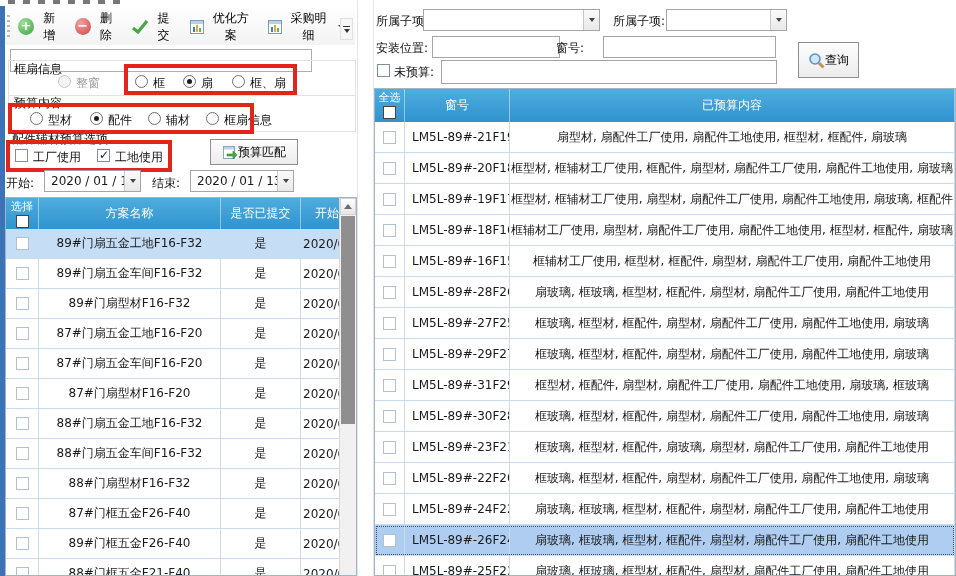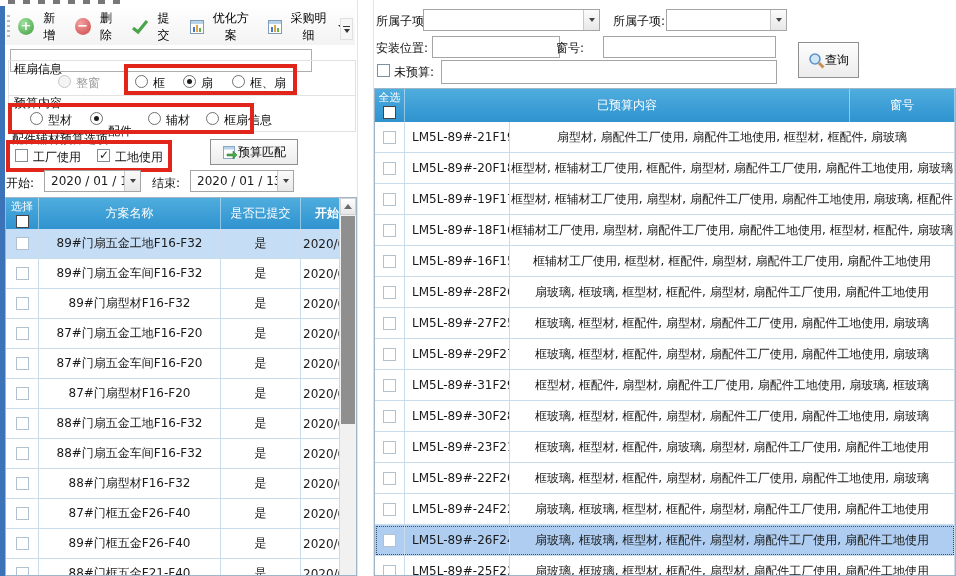--- a/index.html
+++ b/index.html
@@ -167,21 +167,21 @@
 
   <div class="ann" style="left:124px;top:64px;width:173px;height:31px;"></div>
 
   <div class="groupbox" style="left:8px;top:95px;width:348px;height:37px;"></div>
   <span class="lbl" style="left:14px;top:95px;">预算内容</span>
 
   <span class="radio" style="left:30px;top:112px;"></span>
   <span class="lbl" style="left:48px;top:112px;">型材</span>
 
   <span class="radio on" style="left:90px;top:112px;"></span>
-  <span class="lbl" style="left:108px;top:123px;">配件</span>
+  <span class="lbl" style="left:108px;top:112px;">配件</span>
 
   <span class="radio" style="left:148px;top:112px;"></span>
   <span class="lbl" style="left:166px;top:112px;">辅材</span>
 
   <span class="radio" style="left:206px;top:112px;"></span>
   <span class="lbl" style="left:224px;top:112px;">框扇信息</span>
 
   <div class="ann" style="left:8px;top:103px;width:246px;height:31px;"></div>
 
   <span class="lbl" style="left:12px;top:131px;">配件辅材预算选项</span>
@@ -219,21 +219,21 @@
       <div class="hcell stack" style="width:33px;">
         <span style="font-size:11px;">选择</span>
         <span class="hcb"></span>
       </div>
       <div class="hcell" style="width:182px;">
         <span>方案名称</span>
       </div>
       <div class="hcell" style="width:80px;">
         <span>是否已提交</span>
       </div>
-      <div class="hcell" style="width:40px;justify-content:flex-start;padding-left:14px;font-weight:bold;">
+      <div class="hcell" style="width:40px;justify-content:flex-start;padding-left:14px;">
         <span>开始</span>
       </div>
     </div>
     <div class="gbody">
   <div class="grow lrow selected">
     <div class="cell" style="width:33px;">
             <span class="rcb"></span>
           </div>
     <div class="cell c-name" style="width:182px;">89#门扇五金工地F16-F32</div>
     <div class="cell c-sub" style="width:80px;">是</div>
@@ -376,26 +376,26 @@
     </svg>
     <span>查询</span>
   </button>
 
   <div class="grid rtable">
     <div class="ghead">
       <div class="hcell stack" style="width:30px;">
         <span style="font-size:11px;">全选</span>
         <span class="hcb"></span>
       </div>
+      <div class="hcell" style="width:105px;">
+        <span>窗号</span>
+      </div>
       <div class="hcell" style="width:445px;">
         <span>已预算内容</span>
       </div>
-      <div class="hcell" style="width:105px;">
-        <span>窗号</span>
-      </div>
     </div>
     <div class="gbody">
   <div class="grow rrow">
     <div class="cell" style="width:30px;">
             <span class="rcb"></span>
           </div>
     <div class="cell c-wno left" style="width:105px;">LM5L-89#-21F19</div>
     <div class="cell c-content" style="width:445px;">扇型材, 扇配件工厂使用, 扇配件工地使用, 框型材, 框配件, 扇玻璃</div>
   </div>
 

